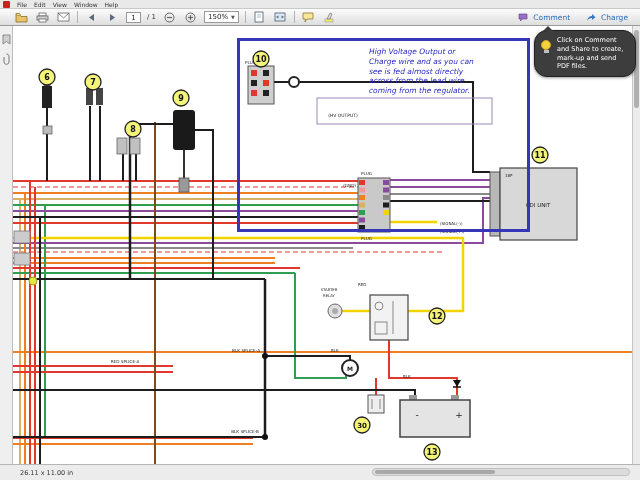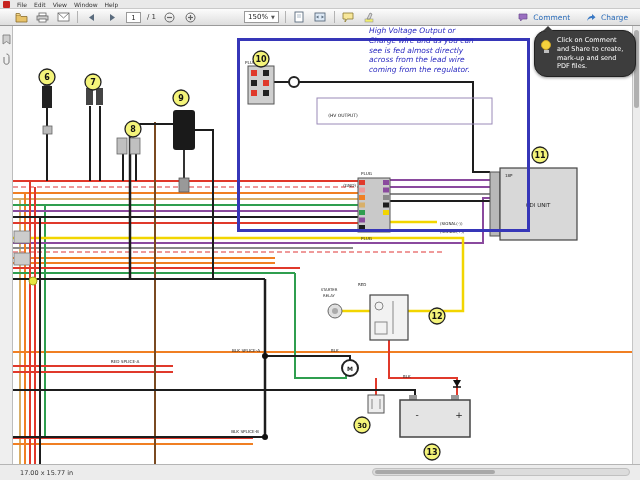--- a/index.html
+++ b/index.html
@@ -11,35 +11,35 @@
   .appicon { width:7px; height:7px; background:#c6241f; border-radius:1px; flex:0 0 auto; }
   .menu-item { cursor:default; }
 
   
   .toolbar { position:absolute; left:0; top:9px; width:640px; height:17px; background:linear-gradient(#fcfcfc,#dedede); border-bottom:1px solid #9a9a9a; display:flex; align-items:center; gap:6px; padding:0 8px 0 14px; }
   .tbtn { width:15px; height:13px; display:flex; align-items:center; justify-content:center; border-radius:2px; }
   .tbtn svg { display:block; }
   .tdiv { width:1px; height:12px; background:#b3b3b3; }
   .page-box { width:15px; height:11px; background:#fff; border:1px solid #9a9a9a; font-size:7px; text-align:center; line-height:10px; color:#222; }
   .page-total { font-size:7px; color:#333; }
-  .zoom-box { height:12px; background:#fff; border:1px solid #9a9a9a; font-size:7px; color:#222; display:flex; align-items:center; gap:3px; padding:0 3px;margin-left:40px; }
+  .zoom-box { height:12px; background:#fff; border:1px solid #9a9a9a; font-size:7px; color:#222; display:flex; align-items:center; gap:3px; padding:0 3px; }
   .caret { font-size:5px; color:#555; }
   .tb-right { margin-left:auto; display:flex; align-items:center; gap:16px; padding-right:4px; }
   .tb-link { font-size:7.5px; color:#2b6cb8; display:flex; align-items:flex-start; gap:5px; }
 
   
   .sidebar { position:absolute; left:0; top:26px; width:13px; height:438px; background:#efefef; border-right:1px solid #bdbdbd; display:flex; flex-direction:column; align-items:center; gap:8px; padding-top:8px; }
 
   
   .page { position:absolute; left:13px; top:26px; width:619px; height:438px; background:#ffffff; overflow:hidden; }
   .page svg { position:absolute; left:0; top:0; }
 
   
   .anno-rect { position:absolute; left:224px; top:12px; width:293px; height:194px; border:3px solid #3636b8; }
-  .anno-text { position:absolute; left:356px; top:0; width:106px; font-size:7.5px; line-height:1.3; font-style:italic; color:#2a2ac0; }
+  .anno-text { position:absolute; left:356px; top:21px; width:106px; font-size:7.5px; line-height:1.3; font-style:italic; color:#2a2ac0; }
 
   
   .tooltip { position:absolute; left:534px; top:30px; width:102px; background:#3d3d3d; border:1px solid #222; border-radius:13px; color:#fff; font-size:6.5px; line-height:1.35; padding:5px 5px 5px 22px; box-shadow:0 1px 3px rgba(0,0,0,.4); }
   .tooltip:before { content:""; position:absolute; left:8px; top:-5px; border-left:5px solid transparent; border-right:5px solid transparent; border-bottom:5px solid #3d3d3d; }
   .bulb { position:absolute; left:6px; top:9px; width:10px; height:13px; }
   .bulb .globe { width:10px; height:10px; border-radius:50%; background:#f5d23c; border:1px solid #caa42a; }
   .bulb .base { width:5px; height:3px; background:#bfbfbf; margin:0 auto; }
 
   
   .vscroll { position:absolute; right:0; top:26px; width:8px; height:438px; background:#ececec; border-left:1px solid #c5c5c5; }
@@ -395,19 +395,19 @@
 
   <div class="tooltip">
     <div class="bulb">
         <div class="globe"></div>
         <div class="base"></div>
       </div>
     <span>Click on Comment and Share to create, mark-up and send PDF files.</span>
   </div>
 
   <div class="statusbar">
-    <span class="doc-size">17.00 x 15.77 in</span>
+    <span class="doc-size">26.11 x 11.00 in</span>
     <div class="hscroll">
       <div class="hthumb"></div>
     </div>
   </div>
 
 </div>
 
 </body></html>

